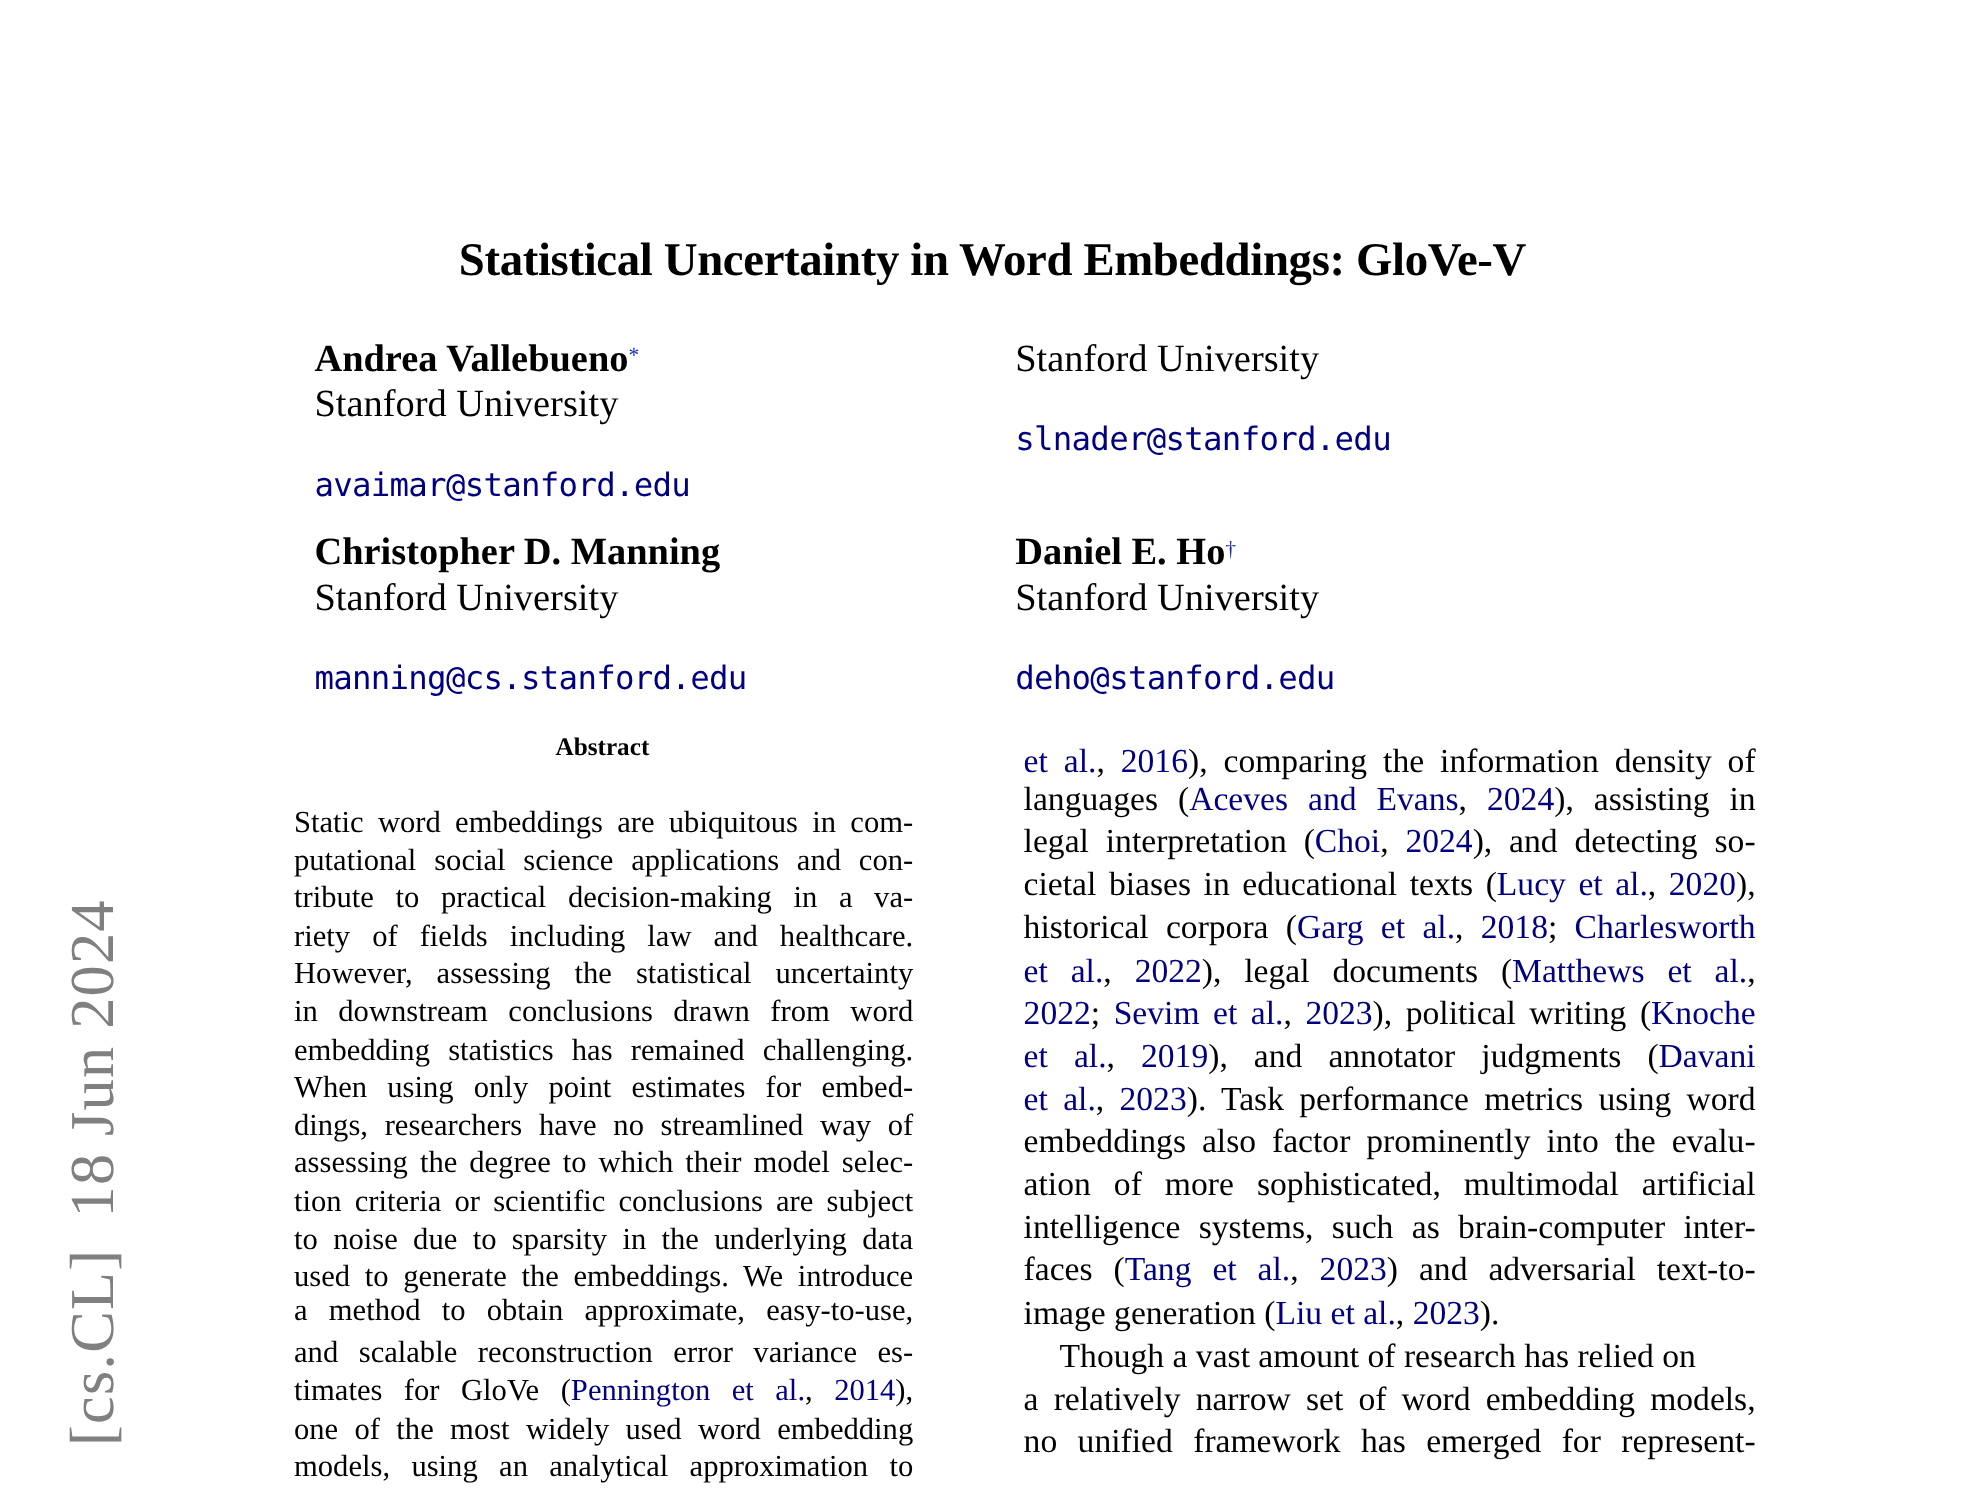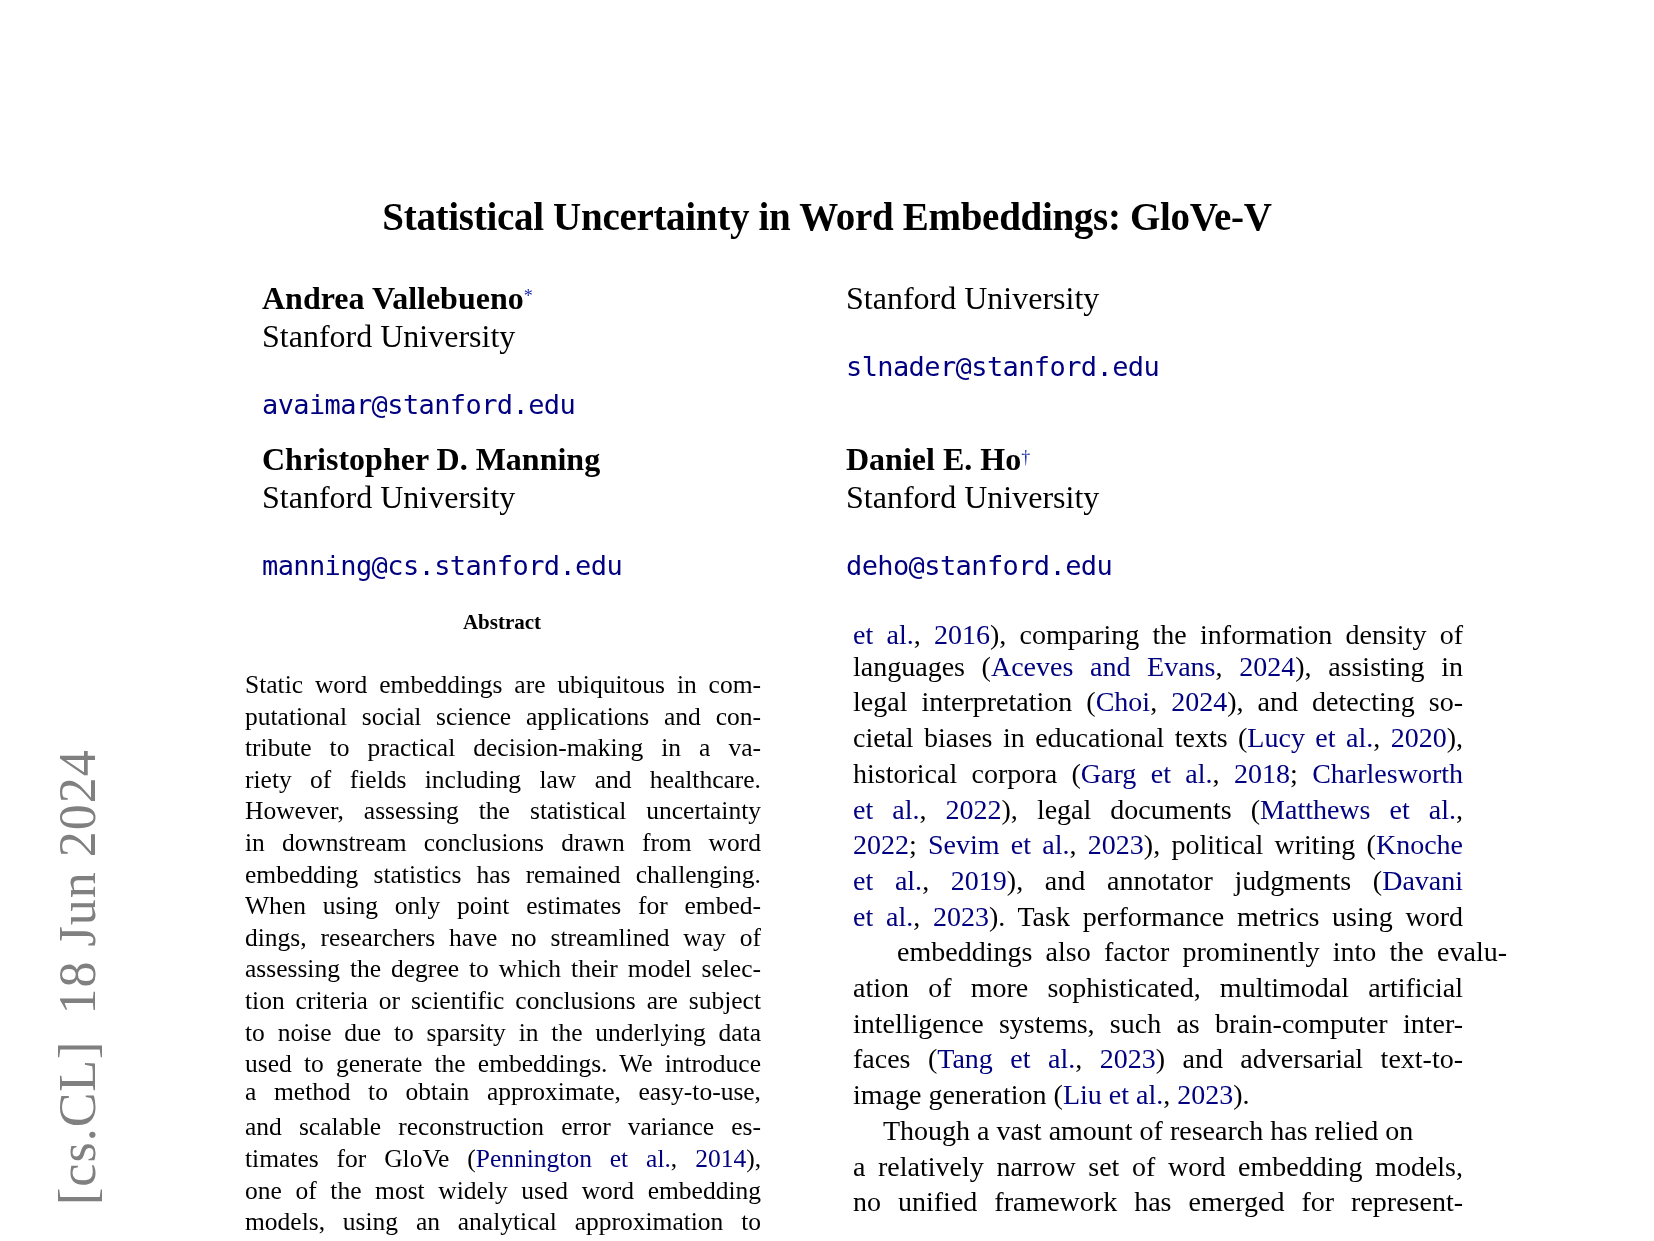--- a/index.html
+++ b/index.html
@@ -77,21 +77,21 @@
 <div class="col right" id="right-col" style="left:853px; top:612px; width:610px;">
     <div class="line" style="top: 4px;"><span class="cite">et al.</span><span>, </span><span class="cite">2016</span><span>), comparing the information density of</span></div>
     <div class="line" style="top: 35.7px;"><span>languages (</span><span class="cite">Aceves and Evans</span><span>, </span><span class="cite">2024</span><span>), assisting in</span></div>
     <div class="line" style="top: 71.4px;"><span>legal interpretation (</span><span class="cite">Choi</span><span>, </span><span class="cite">2024</span><span>), and detecting so-</span></div>
     <div class="line" style="top: 107.1px;"><span>cietal biases in educational texts (</span><span class="cite">Lucy et al.</span><span>, </span><span class="cite">2020</span><span>),</span></div>
     <div class="line" style="top: 142.8px;"><span>historical corpora (</span><span class="cite">Garg et al.</span><span>, </span><span class="cite">2018</span><span>; </span><span class="cite">Charlesworth</span></div>
     <div class="line" style="top: 178.5px;"><span class="cite">et al.</span><span>, </span><span class="cite">2022</span><span>), legal documents (</span><span class="cite">Matthews et al.</span><span>,</span></div>
     <div class="line" style="top: 214.2px;"><span class="cite">2022</span><span>; </span><span class="cite">Sevim et al.</span><span>, </span><span class="cite">2023</span><span>), political writing (</span><span class="cite">Knoche</span></div>
     <div class="line" style="top: 249.9px;"><span class="cite">et al.</span><span>, </span><span class="cite">2019</span><span>), and annotator judgments (</span><span class="cite">Davani</span></div>
     <div class="line" style="top: 285.6px;"><span class="cite">et al.</span><span>, </span><span class="cite">2023</span><span>). Task performance metrics using word</span></div>
-    <div class="line" style="top: 321.3px; margin-left: 44px;"><span>embeddings also factor prominently into the evalu-</span></div>
+    <div class="line" style="top: 321.3px;"><span>embeddings also factor prominently into the evalu-</span></div>
     <div class="line" style="top: 357px;"><span>ation of more sophisticated, multimodal artificial</span></div>
     <div class="line" style="top: 392.7px;"><span>intelligence systems, such as brain-computer inter-</span></div>
     <div class="line" style="top: 428.4px;"><span>faces (</span><span class="cite">Tang et al.</span><span>, </span><span class="cite">2023</span><span>) and adversarial text-to-</span></div>
     <div class="line last" style="top: 464.1px;"><span>image generation (</span><span class="cite">Liu et al.</span><span>, </span><span class="cite">2023</span><span>).</span></div>
     <div class="line indent last" style="top: 499.8px;"><span>Though a vast amount of research has relied on</span></div>
     <div class="line" style="top: 535.5px;"><span>a relatively narrow set of word embedding models,</span></div>
     <div class="line" style="top: 571.2px;"><span>no unified framework has emerged for represent-</span></div>
   </div>
 
 <div class="sidebar">

